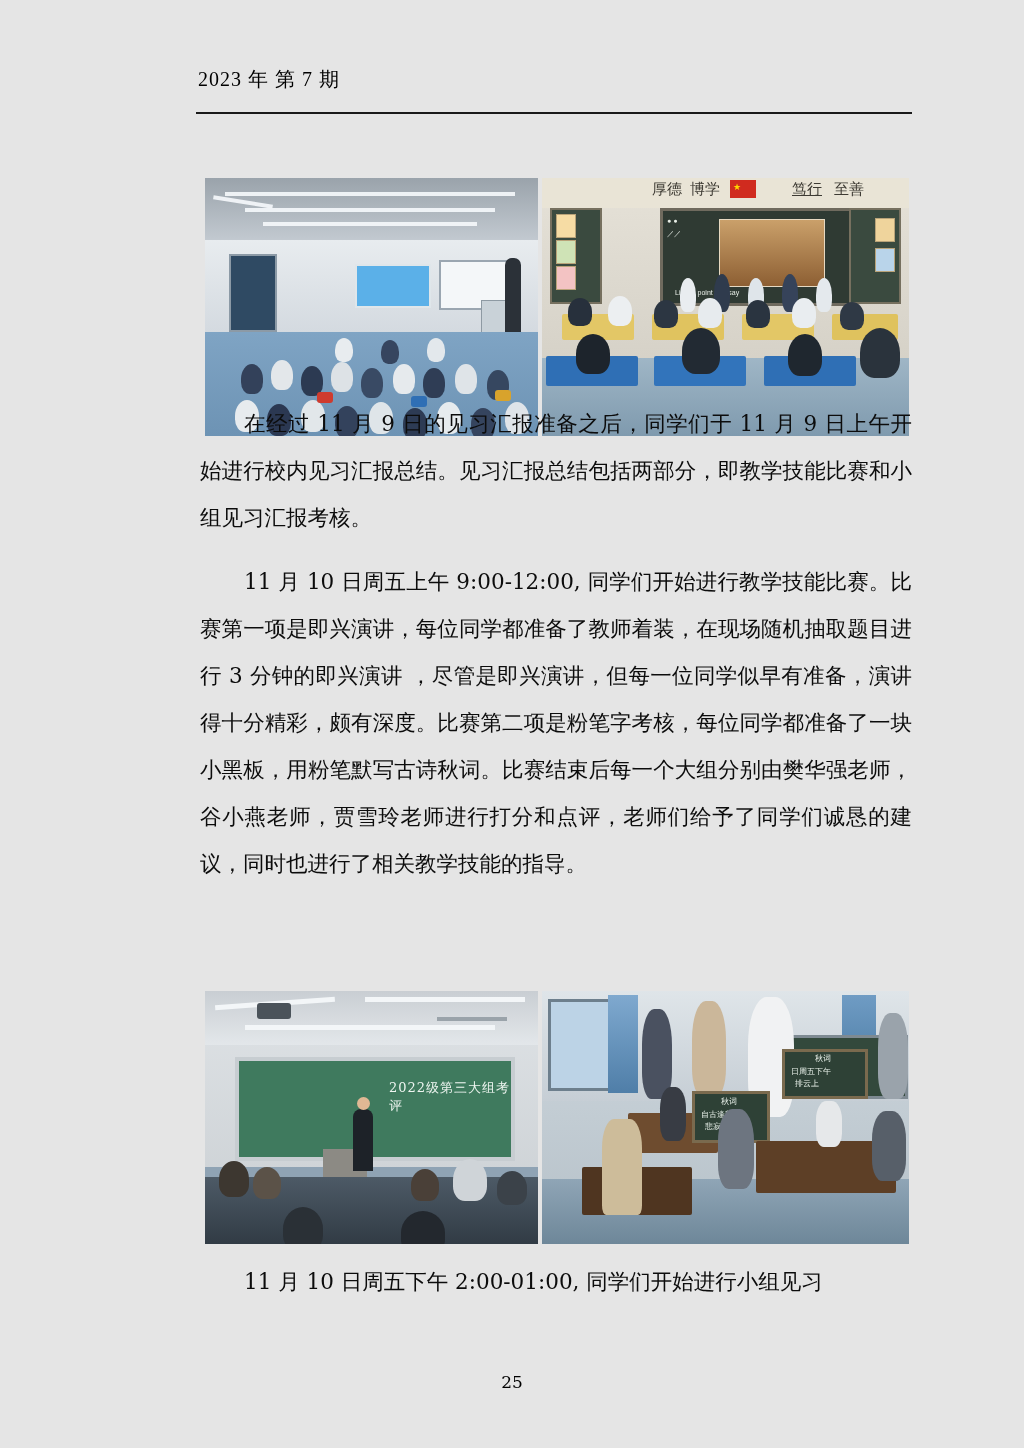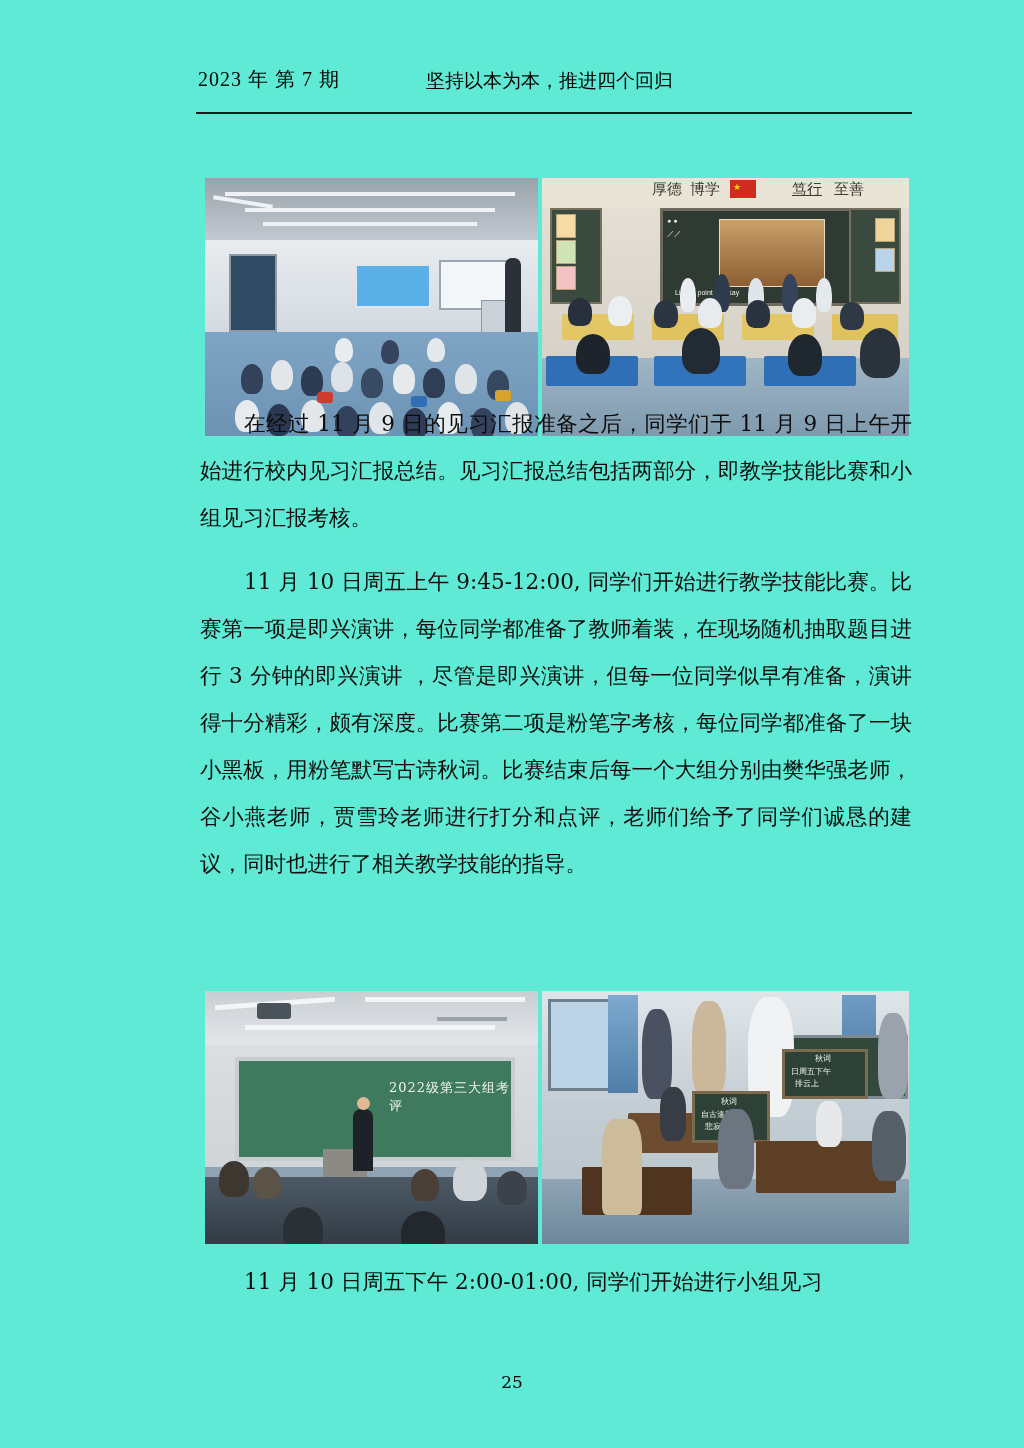--- a/index.html
+++ b/index.html
@@ -13,21 +13,21 @@
     font-family: "Liberation Serif", serif;
     color: #000000;
     position: relative;
     overflow: hidden;
   }
   .page {
     position: absolute;
     left: 0; top: 0;
     width: 1024px;
     height: 1448px;
-    background: #5eead4;
+    background: #e5e5e5;
   }
   
   .header {
     position: absolute;
     left: 196px;
     top: 56px;
     width: 716px;
     height: 58px;
   }
   .header-line {
@@ -330,21 +330,20 @@
     font-family: "DejaVu Serif", serif;
   }
 </style>
 </head>
 <body>
 
 <div class="page">
 
   <div class="header">
     <div class="hdr-issue">2023 年  第 7 期</div>
-    <div class="hdr-slogan">坚持以本为本，推进四个回归</div>
 
 
     <div class="header-line"></div>
   </div>
 
   <div class="figure-row fig1">
 
     <div class="photo pA">
       <div class="ceiling"></div>
       <div class="lightbar" style="left:20px; top:14px; width:290px;"></div>
@@ -437,21 +436,21 @@
       <div class="pupil" style="left:298px; top:124px; width:24px; height:28px; background:#2f3945;"></div>
       <div class="pupil" style="left:34px;  top:156px; width:34px; height:40px; background:#1d242c;"></div>
       <div class="pupil" style="left:140px; top:150px; width:38px; height:46px; background:#222a33;"></div>
       <div class="pupil" style="left:246px; top:156px; width:34px; height:42px; background:#1f272f;"></div>
       <div class="pupil" style="left:318px; top:150px; width:40px; height:50px; background:#2a333c;"></div>
     </div>
   </div>
 
   <div class="para indent p1">在经过 11 月 9 日的见习汇报准备之后，同学们于 11 月 9 日上午开始进行校内见习汇报总结。见习汇报总结包括两部分，即教学技能比赛和小组见习汇报考核。</div>
 
-  <div class="para indent p2">11 月 10 日周五上午 9:45-12:00, 同学们开始进行教学技能比赛。比赛第一项是即兴演讲，每位同学都准备了教师着装，在现场随机抽取题目进行 3 分钟的即兴演讲 ，尽管是即兴演讲，但每一位同学似早有准备，演讲得十分精彩，颇有深度。比赛第二项是粉笔字考核，每位同学都准备了一块小黑板，用粉笔默写古诗秋词。比赛结束后每一个大组分别由樊华强老师，谷小燕老师，贾雪玲老师进行打分和点评，老师们给予了同学们诚恳的建议，同时也进行了相关教学技能的指导。</div>
+  <div class="para indent p2">11 月 10 日周五上午 9:00-12:00, 同学们开始进行教学技能比赛。比赛第一项是即兴演讲，每位同学都准备了教师着装，在现场随机抽取题目进行 3 分钟的即兴演讲 ，尽管是即兴演讲，但每一位同学似早有准备，演讲得十分精彩，颇有深度。比赛第二项是粉笔字考核，每位同学都准备了一块小黑板，用粉笔默写古诗秋词。比赛结束后每一个大组分别由樊华强老师，谷小燕老师，贾雪玲老师进行打分和点评，老师们给予了同学们诚恳的建议，同时也进行了相关教学技能的指导。</div>
 
   <div class="figure-row fig2">
 
     <div class="photo pC">
       <div class="ceil"></div>
       <div class="beam" style="left:10px; top:10px; width:120px; transform:rotate(-4deg);"></div>
       <div class="beam" style="left:160px; top:6px; width:160px;"></div>
       <div class="beam" style="left:40px; top:34px; width:250px;"></div>
       <div class="projector"></div>
       <div class="fan"></div>

